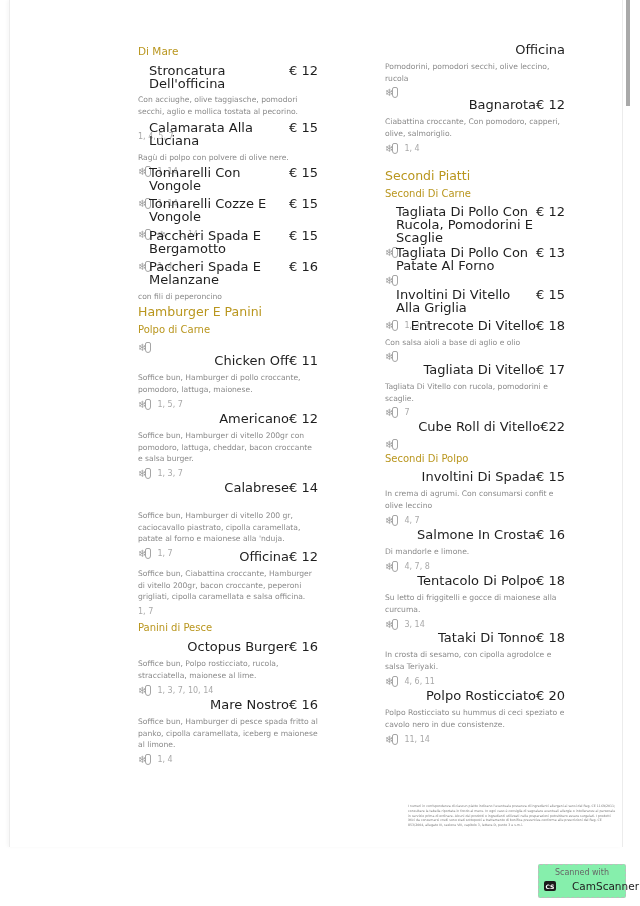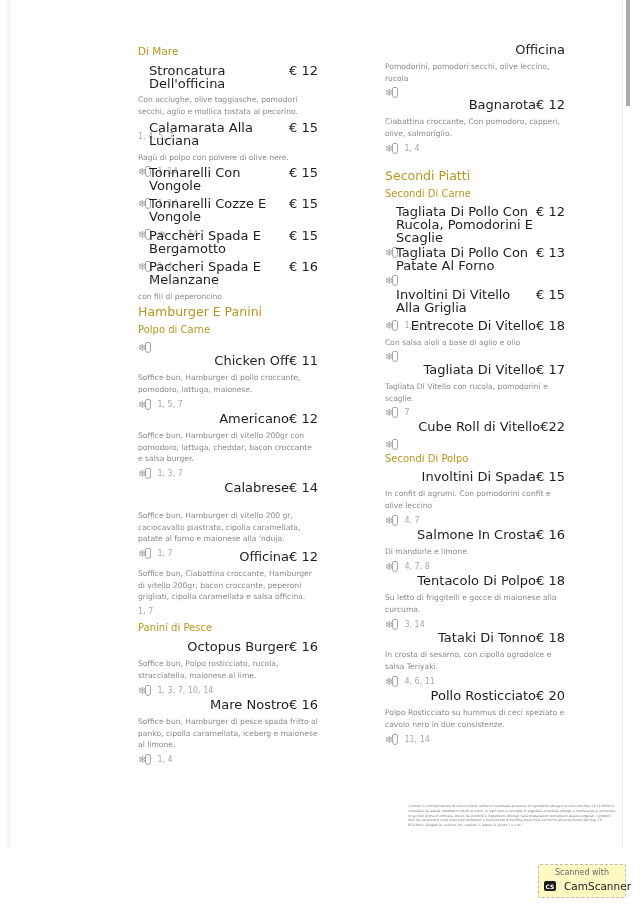--- a/index.html
+++ b/index.html
@@ -22,24 +22,24 @@
   .row { display:flex; justify-content:flex-end; font-size:13px; color:#1e1e1e; line-height:13px; }
   .row .name { max-width:140px; }
   .row .price { white-space:nowrap; }
   .desc { font-size:7.6px; color:#8a8a8a; line-height:11.5px; }
   .alg { font-size:8px; color:#a9a9a9; display:flex; align-items:center; gap:6px; height:12px; }
   .ico { color:#a0a0a0; font-size:10px; display:inline-flex; align-items:center; }
   .ico .thermo { display:inline-block; width:4px; height:9px; border:1px solid #a5a5a5; border-radius:2px 2px 3px 3px; margin-left:-1px; }
   .legal { position:absolute; left:408px; top:804px; width:210px; font-size:3.2px; line-height:4.8px; color:#7a7a7a; }
   .cs-badge {
     position:absolute; left:538px; top:864px; width:86px; height:32px;
-    border:1px dashed #bcbcbc; border-radius:2px; background:#fef9c3;
+    border:1px dashed #bcbcbc; border-radius:2px; background:#86efac;
   }
   .cs-top { position:absolute; left:0; right:0; top:3px; text-align:center; font-size:8px; color:#666; }
-  .cs-bottom { position:absolute; left:5px; top:15px; display:flex; align-items:center; gap:8px; font-size:10.5px; color:#222; }
+  .cs-bottom { position:absolute; left:5px; top:15px; display:flex; align-items:center; gap:16px; font-size:10.5px; color:#222; }
   .cs-logo { width:12px; height:10px; background:#1a1a1a; color:#fff; font-size:6px; font-weight:bold; display:flex; align-items:center; justify-content:center; border-radius:2px; }
 </style>
 </head>
 <body>
 
 <div class="page"></div>
 <div class="scrollbar"></div>
 
 <div class="col col-left">
   <div class="blk h-sub" style="top:45px;font-size:10.5px">Di Mare</div>
@@ -280,21 +280,21 @@
       </div>
   </div>
 
   <div class="blk h-sub" style="top:453px">Secondi Di Polpo</div>
 
   <div class="blk" style="top:470px">
     <div class="row">
         <span class="name">Involtini Di Spada</span>
         <span class="price">€ 15</span>
       </div>
-    <div class="desc" style="margin-top:5px">In confit di agrumi. Con pomodorini confit e olive leccino</div>
+    <div class="desc" style="margin-top:5px">In crema di agrumi. Con consumarsi confit e olive leccino</div>
     <div class="alg" style="margin-top:3px">
         <span class="ico">❄<span class="thermo"></span></span>
         <span>4, 7</span>
       </div>
   </div>
 
   <div class="blk" style="top:528px">
     <div class="row">
         <span class="name">Salmone In Crosta</span>
         <span class="price">€ 16</span>
@@ -325,21 +325,21 @@
       </div>
     <div class="desc" style="margin-top:5px">In crosta di sesamo, con cipolla agrodolce e salsa Teriyaki.</div>
     <div class="alg" style="margin-top:3px">
         <span class="ico">❄<span class="thermo"></span></span>
         <span>4, 6, 11</span>
       </div>
   </div>
 
   <div class="blk" style="top:689px">
     <div class="row">
-        <span class="name">Pollo Rosticciato</span>
+        <span class="name">Polpo Rosticciato</span>
         <span class="price">€ 20</span>
       </div>
     <div class="desc" style="margin-top:5px">Polpo Rosticciato su hummus di ceci speziato e cavolo nero in due consistenze.</div>
     <div class="alg" style="margin-top:3px">
         <span class="ico">❄<span class="thermo"></span></span>
         <span>11, 14</span>
       </div>
   </div>
 </div>
 

